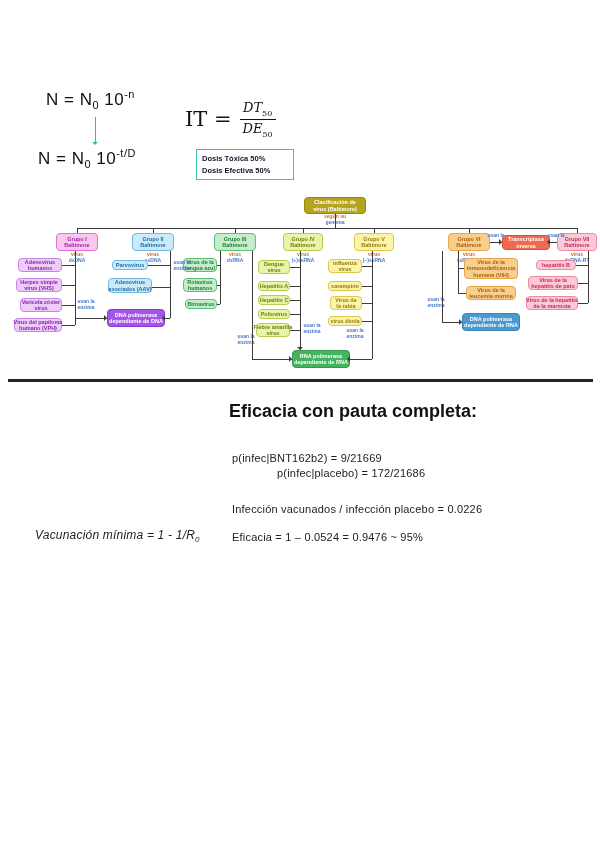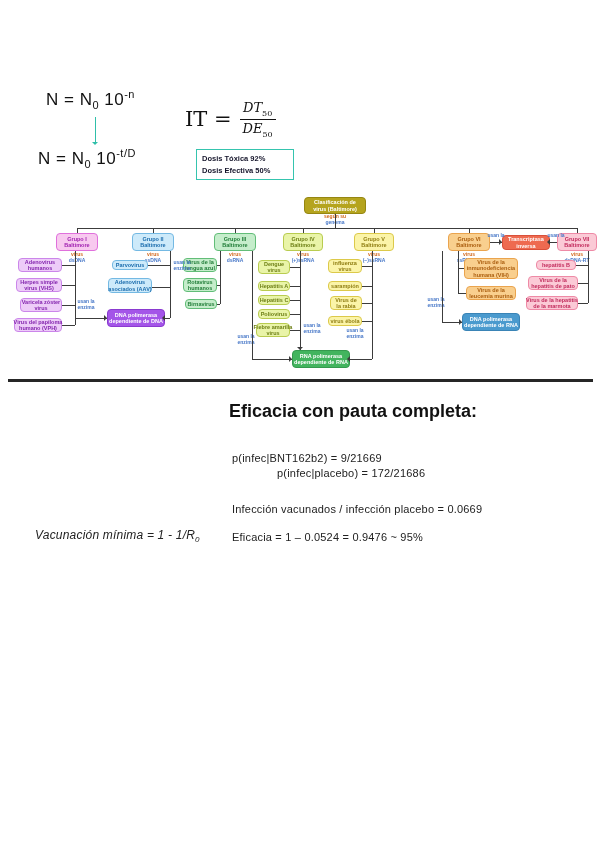--- a/index.html
+++ b/index.html
@@ -52,21 +52,21 @@
 
 <div class="abs it-wrap" style="left:185px;top:100px;">
   <span class="it-lhs">IT =</span>
   <span class="frac">
     <span class="num"><span>DT</span><sub>50</sub></span>
     <span class="bar"></span>
     <span class="den"><span>DE</span><sub>50</sub></span>
   </span>
 </div>
 <div class="abs legend-box" style="left:196px;top:149px;width:86px;">
-  <div>Dosis Tóxica 92%</div>
+  <div>Dosis Tóxica 50%</div>
   <div>Dosis Efectiva 50%</div>
 </div>
 
 <div id="diagram" class="abs">
   <div class="bottom-bar"></div>
 <div class="nd s-root" style="left: 296px; top: 1px; width: 62px; height: 17px; background: rgb(181, 164, 30); border-color: rgb(149, 134, 18); color: rgb(255, 255, 255);">
       <div>Clasificación de</div>
       <div>virus (Baltimore)</div>
     </div>
     <div class="nd s-rootsub" style="left: 304px; top: 18px; width: 46px; height: 12px; color: rgb(72, 120, 200);">
@@ -314,17 +314,17 @@
     <div class="ar" style="border-right-color: rgb(60, 60, 60); left: 336px; top: 160px;"></div>
     <div class="ar" style="border-top-color: rgb(60, 60, 60); left: 289px; top: 151px;"></div>
     <div class="ar" style="border-left-color: rgb(60, 60, 60); left: 451px; top: 123px;"></div>
     <div class="ar" style="border-left-color: rgb(60, 60, 60); left: 491px; top: 43px;"></div>
     <div class="ar" style="border-right-color: rgb(60, 60, 60); left: 536px; top: 43px;"></div>
   </div>
 
 <div class="abs title" style="left:229px;top:401px;">Eficacia con pauta completa:</div>
 <div class="abs stat" style="left:232px;top:452px;">p(infec|BNT162b2) = 9/21669</div>
 <div class="abs stat" style="left:232px;top:467px;padding-left:45px;">p(infec|placebo) = 172/21686</div>
-<div class="abs stat" style="left:232px;top:503px;">Infección vacunados / infección placebo = 0.0669</div>
+<div class="abs stat" style="left:232px;top:503px;">Infección vacunados / infección placebo = 0.0226</div>
 <div class="abs stat" style="left:35px;top:528px;font-size:12px;font-style:italic;">
   <span>Vacunación mínima = 1 - 1/R</span><sub>0</sub>
 </div>
 <div class="abs stat" style="left:232px;top:531px;">Eficacia =  1 – 0.0524 = 0.9476 ~  95%</div>
 
 </body></html>

